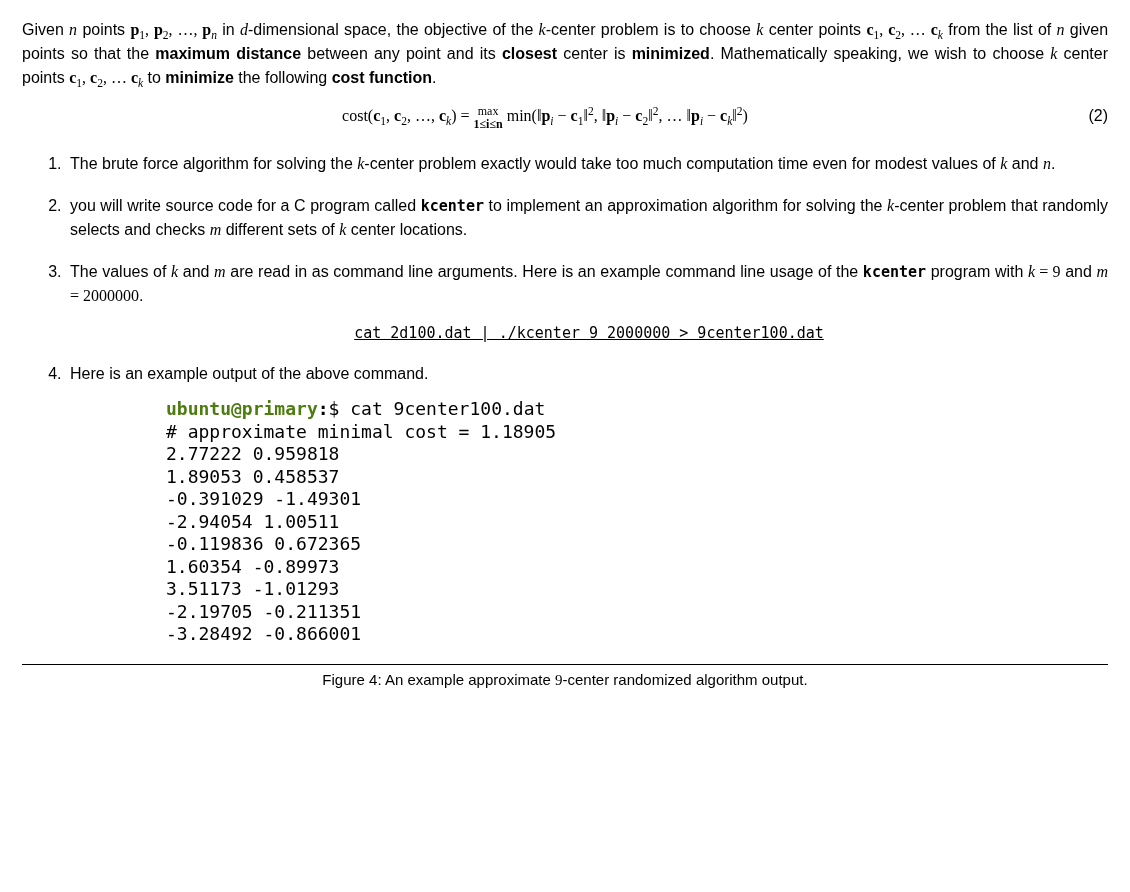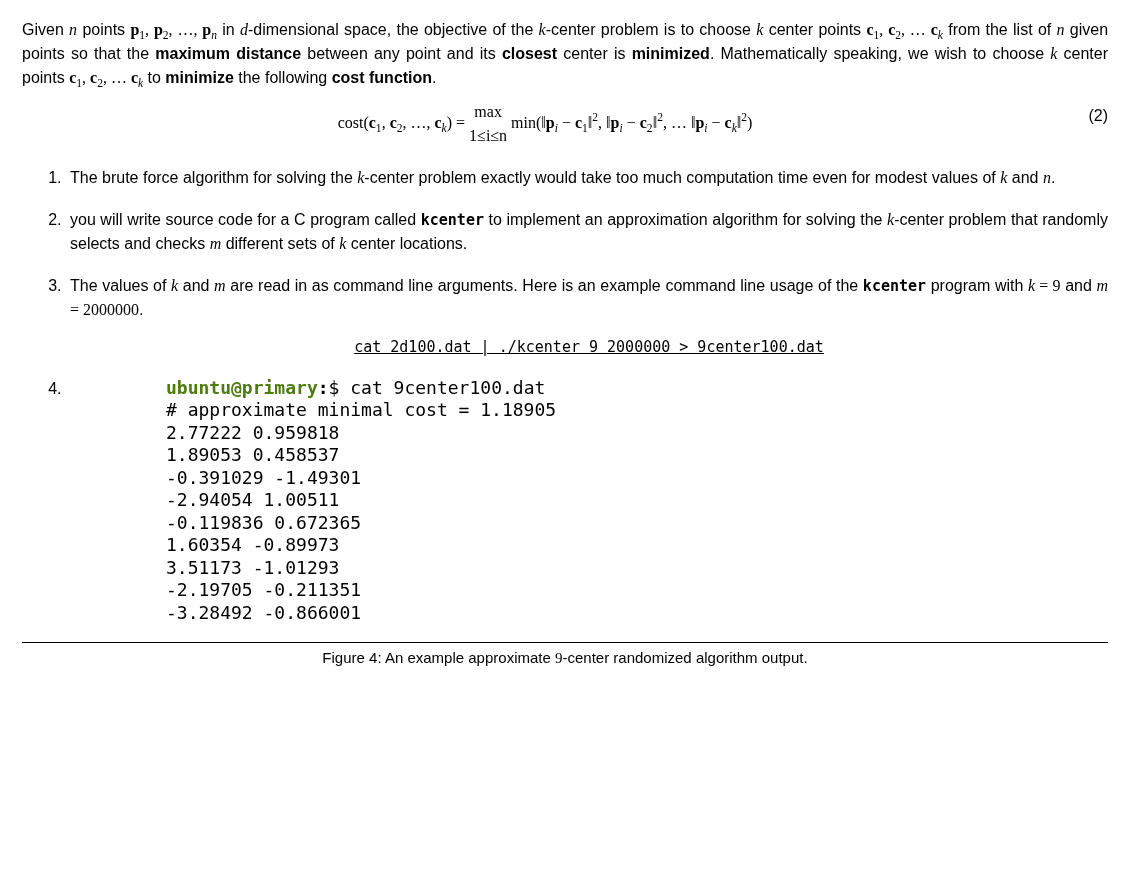--- a/index.html
+++ b/index.html
@@ -36,22 +36,22 @@
       width: 40px;
       text-align: right;
       font-family: 'Segoe UI', Arial, sans-serif;
     }
     .maxmin {
       display: inline-block;
       text-align: center;
       vertical-align: middle;
       line-height: 1;
     }
-    .maxmin .top { display: block; font-size: 16px; }
-    .maxmin .btm { display: block; font-size: 16px; margin-top: 8px;}
+    .maxmin .top { display: block; font-size: 12px; }
+    .maxmin .btm { display: block; font-size: 12px; margin-top: 1px; font-weight: bold;}
     ol.mainlist {
       list-style: decimal;
       margin: 0;
       padding-left: 44px;
     }
     ol.mainlist > li {
       margin-bottom: 18px;
       padding-left: 4px;
       text-align: justify;
     }
@@ -109,20 +109,21 @@
     <span>The brute force algorithm for solving the </span><span class="var">k</span><span>-center problem exactly would take too much computation time even for modest values of </span><span class="var">k</span><span> and </span><span class="var">n</span><span>.</span>
   </li>
   <li>
     <span>you will write source code for a C program called </span><span class="tt">kcenter</span><span> to implement an approximation algorithm for solving the </span><span class="var">k</span><span>-center problem that randomly selects and checks </span><span class="var">m</span><span> different sets of </span><span class="var">k</span><span> center locations.</span>
   </li>
   <li>
     <span>The values of </span><span class="var">k</span><span> and </span><span class="var">m</span><span> are read in as command line arguments. Here is an example command line usage of the </span><span class="tt">kcenter</span><span> program with </span><span class="math"><span class="var">k</span> = 9</span><span> and </span><span class="math"><span class="var">m</span> = 2000000</span><span>.</span>
     <div class="cmdblock">cat 2d100.dat | ./kcenter 9 2000000 &gt; 9center100.dat</div>
   </li>
   <li>
+    <span>Here is an example output of the above command.</span>
     <div class="terminal"><span class="prompt-user">ubuntu@primary</span><span class="prompt-colon">:</span><span>$ </span><span>cat 9center100.dat</span>
 <span># approximate minimal cost = 1.18905</span>
 <span>2.77222 0.959818</span>
 <span>1.89053 0.458537</span>
 <span>-0.391029 -1.49301</span>
 <span>-2.94054 1.00511</span>
 <span>-0.119836 0.672365</span>
 <span>1.60354 -0.89973</span>
 <span>3.51173 -1.01293</span>
 <span>-2.19705 -0.211351</span>

